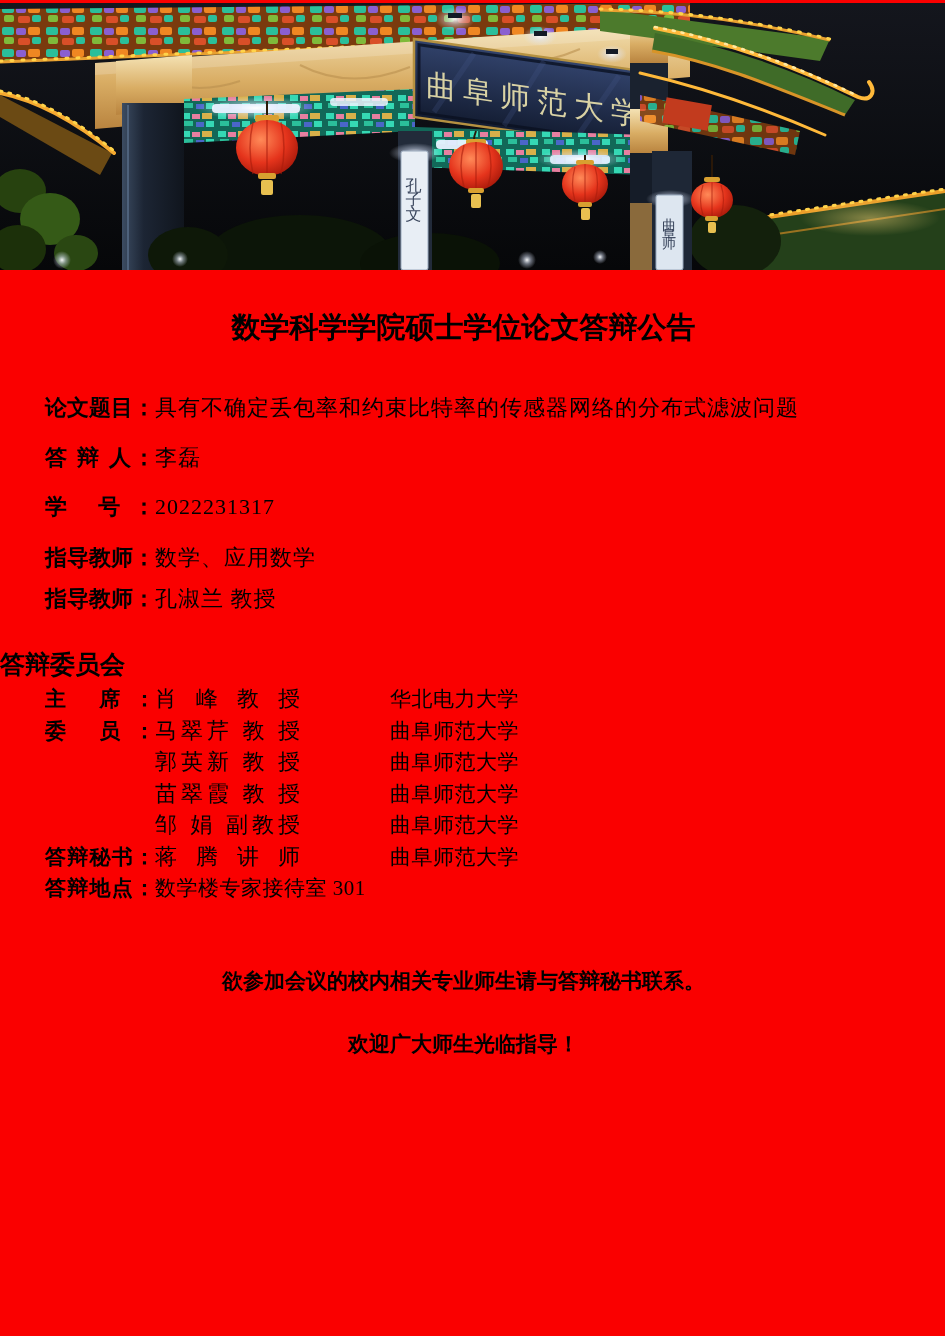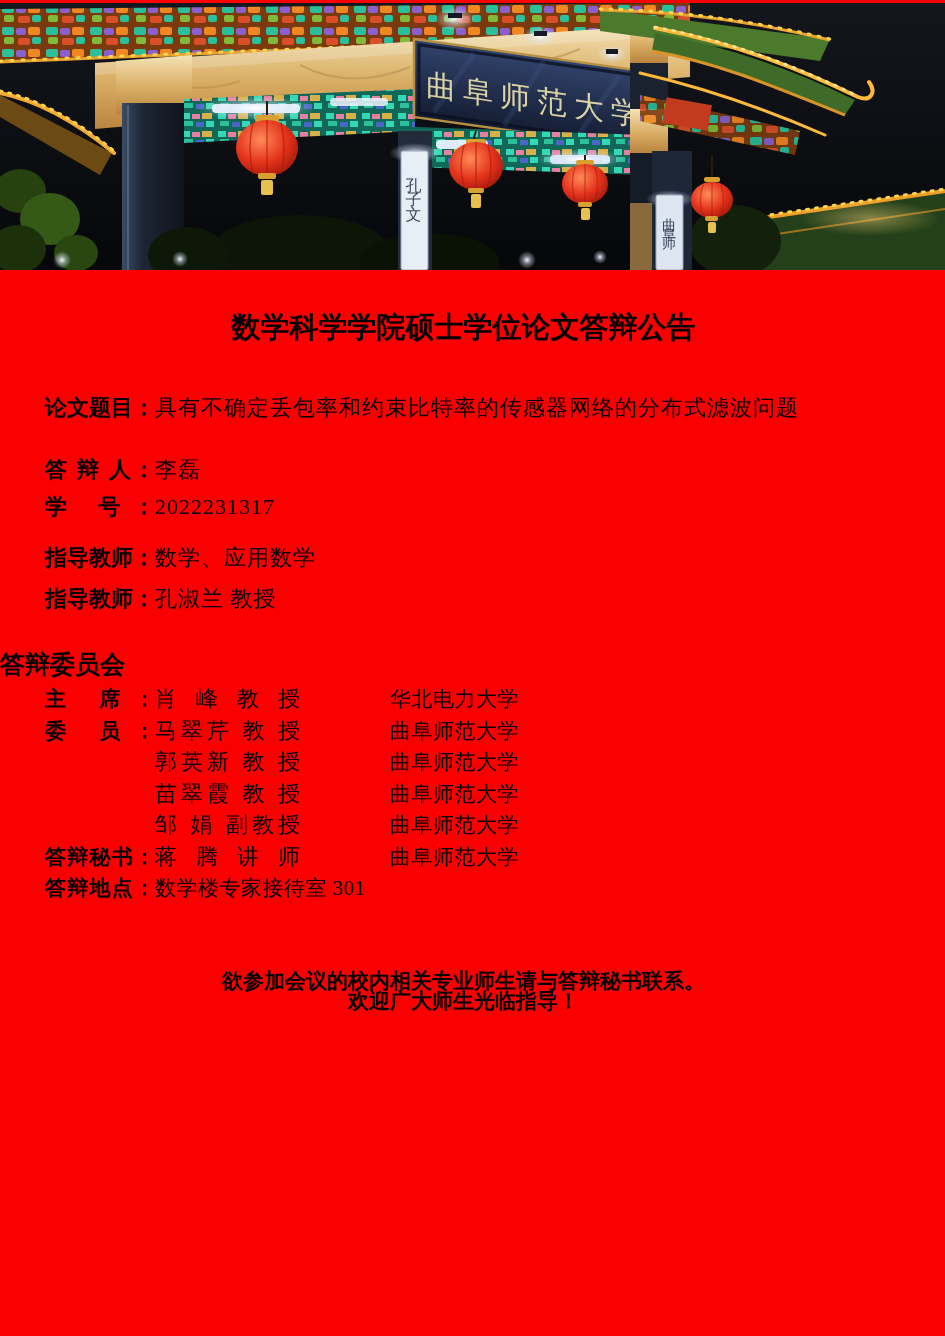--- a/index.html
+++ b/index.html
@@ -44,21 +44,21 @@
     text-align:justify;text-align-last:justify;margin-top:40px;
   }
   .c-affil{margin-left:90px;font-size:21px;letter-spacing:0.5px;}
   .c-wide{flex:1;font-size:21px;white-space:pre;letter-spacing:0.5px;}
 
   .note{
     position:absolute;left:0;width:927px;text-align:center;
     font-size:21px;line-height:1.2;
   }
   .note-1{top:968px;}
-  .note-2{top:988px;}
+  .note-2{top:1031px;}
 </style>
 </head>
 <body>
 
 <div class="page">
 
   <div class="photo">
     <svg width="945" height="267" viewBox="0 0 945 267">
       <defs>
         <linearGradient id="sky" x1="0" y1="0" x2="0" y2="1">
@@ -265,21 +265,21 @@
       </g>
     </svg>
   </div>
 
   <div class="title hei">数学科学学院硕士学位论文答辩公告</div>
 
   <div class="f-row" style="top:395px;">
     <span class="f-label hei">论文题目：</span>
     <span class="f-value song">具有不确定丢包率和约束比特率的传感器网络的分布式滤波问题</span>
   </div>
-  <div class="f-row" style="top:445px;margin-top:12px;">
+  <div class="f-row" style="top:445px;">
     <span class="f-label hei">答 辩 人：</span>
     <span class="f-value song">李磊</span>
   </div>
   <div class="f-row" style="top:494px;">
     <span class="f-label hei">学 号：</span>
     <span class="f-value song">2022231317</span>
   </div>
   <div class="f-row" style="top:545px;">
     <span class="f-label hei">指导教师：</span>
     <span class="f-value song">数学、应用数学</span>

